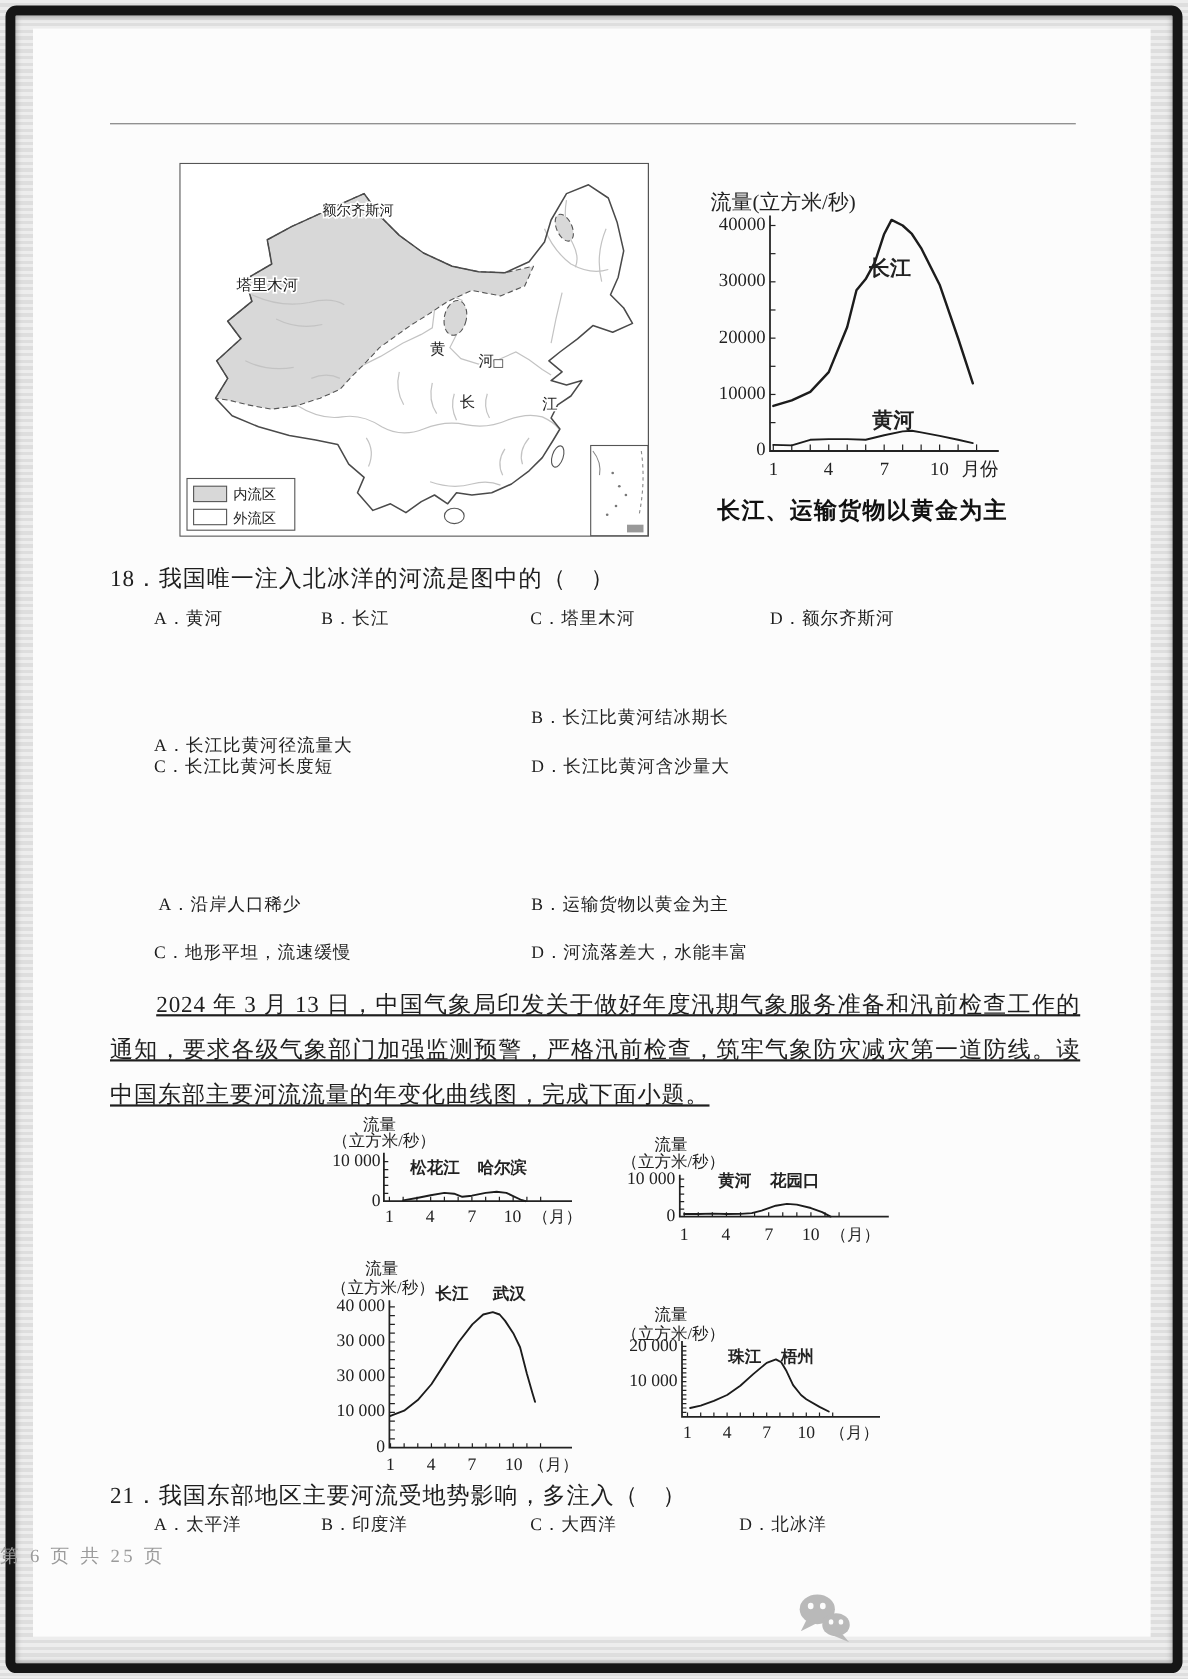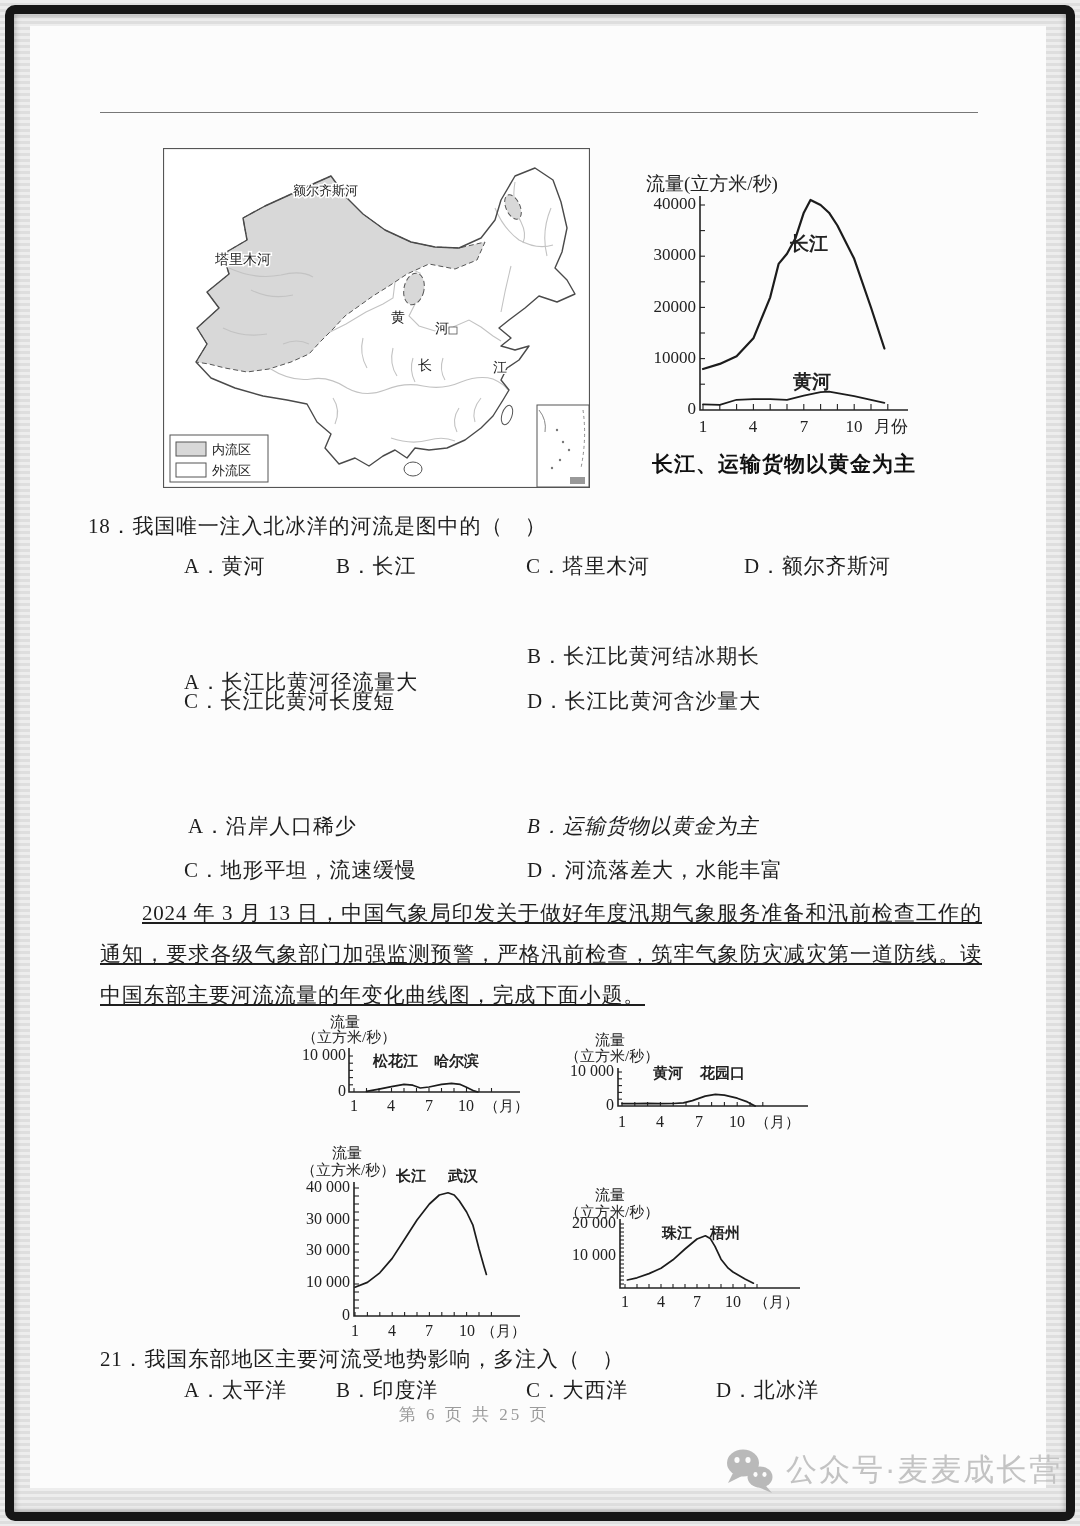--- a/index.html
+++ b/index.html
@@ -7,23 +7,23 @@
         font-family:"Liberation Serif","DejaVu Serif",serif;color:#222;
         background:repeating-linear-gradient(180deg,#ededed 0 3px,#dedede 3px 6px);}
   .blackframe{position:absolute;left:5px;top:5px;right:5px;bottom:5px;
         border:9px solid #161616;border-radius:10px;
         box-shadow:inset 0 0 6px rgba(0,0,0,.35);}
   .page{position:absolute;left:30px;top:26px;width:1016px;height:1462px;background:#fcfcfc;}
   .abs{position:absolute;}
   .divider{position:absolute;left:100px;top:112px;width:878px;height:0;border-top:1.6px solid #777;}
   .stem{position:absolute;font-size:21px;letter-spacing:.8px;line-height:42px;color:#1e1e1e;}
   .wrapstem{width:882px;text-align:justify;}
-  .opt{position:absolute;font-size:21px;letter-spacing:.8px;color:#1e1e1e;white-space:nowrap;margin-left:44px;}
+  .opt{position:absolute;font-size:16px;letter-spacing:.8px;color:#1e1e1e;white-space:nowrap;}
   .caption{position:absolute;left:652px;top:450px;font-size:21px;font-weight:bold;letter-spacing:1px;color:#111;}
-  .footer{position:absolute;left:0;top:1403px;width:948px;text-align:center;
+  .footer{position:absolute;left:0;top:1403px;width:948px;
           font-size:17px;color:#9b9b9b;letter-spacing:3px;}
   .watermark{position:absolute;left:724px;top:1447px;display:flex;align-items:center;gap:10px;}
   .watermark .wm-text{font-size:31px;color:#c3c3c3;letter-spacing:2px;
           font-family:"Liberation Sans","DejaVu Sans",sans-serif;white-space:nowrap;}
   svg text{font-family:"Liberation Serif","DejaVu Serif",serif;fill:#222;}
   svg .halo{stroke:#fff;stroke-width:3px;paint-order:stroke;}
   .mapborder{fill:#fff;stroke:#555;stroke-width:1.2;}
   .land{fill:#ffffff;stroke:none;}
   .outline{fill:none;stroke:#4a4a4a;stroke-width:1.4;stroke-linejoin:round;}
   .inland{fill:#d8d8d8;stroke:#555;stroke-width:1;stroke-dasharray:5 3;stroke-linejoin:round;}
@@ -147,33 +147,33 @@
     <text class="xlab" x="164" y="272">7</text>
     <text class="xlab" x="214" y="272">10</text>
     <text x="234" y="272" font-size="17">月份</text>
     <polyline class="curve" points="63.0,209.0 79.8,203.9 96.6,196.2 113.4,178.3 130.2,137.3 138.6,103.9 147.0,93.7 155.4,78.3 163.8,52.7 170.5,39.9 180.6,45.0 189.0,52.7 197.4,65.5 214.2,98.8 231.0,147.5 244.4,188.5"></polyline>
     <polyline class="curve thin" points="63.0,244.4 79.8,244.9 96.6,239.8 113.4,239.2 130.2,239.2 147.0,239.8 163.8,235.7 180.6,232.1 189.0,231.6 197.4,233.1 214.2,236.2 231.0,239.8 244.4,242.8"></polyline>
     <text class="serlab" x="150" y="90">长江</text>
     <text class="serlab" x="153" y="228">黄河</text>
   </svg>
   <div class="caption">长江、运输货物以黄金为主</div>
 
-  <div class="stem" style="left:88px;top:505px;">18．我国唯一注入北冰洋的河流是图中的（　）</div>
+  <div class="stem" style="left:100px;top:505px;">18．我国唯一注入北冰洋的河流是图中的（　）</div>
   <div class="opt" style="left:140px;top:552px;">A．黄河</div>
   <div class="opt" style="left:292px;top:552px;">B．长江</div>
   <div class="opt" style="left:482px;top:552px;">C．塔里木河</div>
   <div class="opt" style="left:700px;top:552px;">D．额尔齐斯河</div>
 
   <div class="opt" style="left:140px;top:668px;">A．长江比黄河径流量大</div>
   <div class="opt" style="left:483px;top:642px;">B．长江比黄河结冰期长</div>
   <div class="opt" style="left:140px;top:687px;">C．长江比黄河长度短</div>
   <div class="opt" style="left:483px;top:687px;">D．长江比黄河含沙量大</div>
 
   <div class="opt" style="left:144px;top:812px;">A．沿岸人口稀少</div>
-  <div class="opt" style="left:483px;top:812px;font-style:italic;">B．运输货物以黄金为主</div>
+  <div class="opt" style="left:483px;top:812px;">B．运输货物以黄金为主</div>
   <div class="opt" style="left:140px;top:856px;">C．地形平坦，流速缓慢</div>
   <div class="opt" style="left:483px;top:856px;">D．河流落差大，水能丰富</div>
 
   <div class="stem wrapstem" style="left:100px;top:893px;text-indent:2em;line-height:41px;text-decoration:underline;">2024 年 3 月 13 日，中国气象局印发关于做好年度汛期气象服务准备和汛前检查工作的通知，要求各级气象部门加强监测预警，严格汛前检查，筑牢气象防灾减灾第一道防线。读中国东部主要河流流量的年变化曲线图，完成下面小题。</div>
 
   <svg class="abs" style="left:288px;top:1008px;" width="240" height="112" viewBox="0 0 240 112">
     <text class="unit" x="42" y="19">流量</text>
     <text class="unit" x="14" y="34">（立方米/秒）</text>
     <text class="ylab-s" x="58" y="52">10 000</text>
     <text class="ylab-s" x="58" y="88">0</text>
@@ -357,15 +357,14 @@
     <svg width="52" height="46" viewBox="0 0 52 46">
       <ellipse cx="19" cy="16" rx="16" ry="13.5" fill="#b9b9b9"></ellipse>
       <polygon points="9,26 4,36 18,29" fill="#b9b9b9"></polygon>
       <ellipse cx="13" cy="13" rx="2.6" ry="3" fill="#fcfcfc"></ellipse>
       <ellipse cx="24" cy="13" rx="2.6" ry="3" fill="#fcfcfc"></ellipse>
       <ellipse cx="36" cy="30" rx="12.5" ry="10.5" fill="#b9b9b9"></ellipse>
       <polygon points="42,39 48,46 34,40" fill="#b9b9b9"></polygon>
       <ellipse cx="31.5" cy="27.5" rx="2.1" ry="2.4" fill="#fcfcfc"></ellipse>
       <ellipse cx="40.5" cy="27.5" rx="2.1" ry="2.4" fill="#fcfcfc"></ellipse>
     </svg>
-    <span class="wm-text">公众号·麦麦成长营</span>
   </div>
 </div>
 
 </body></html>

